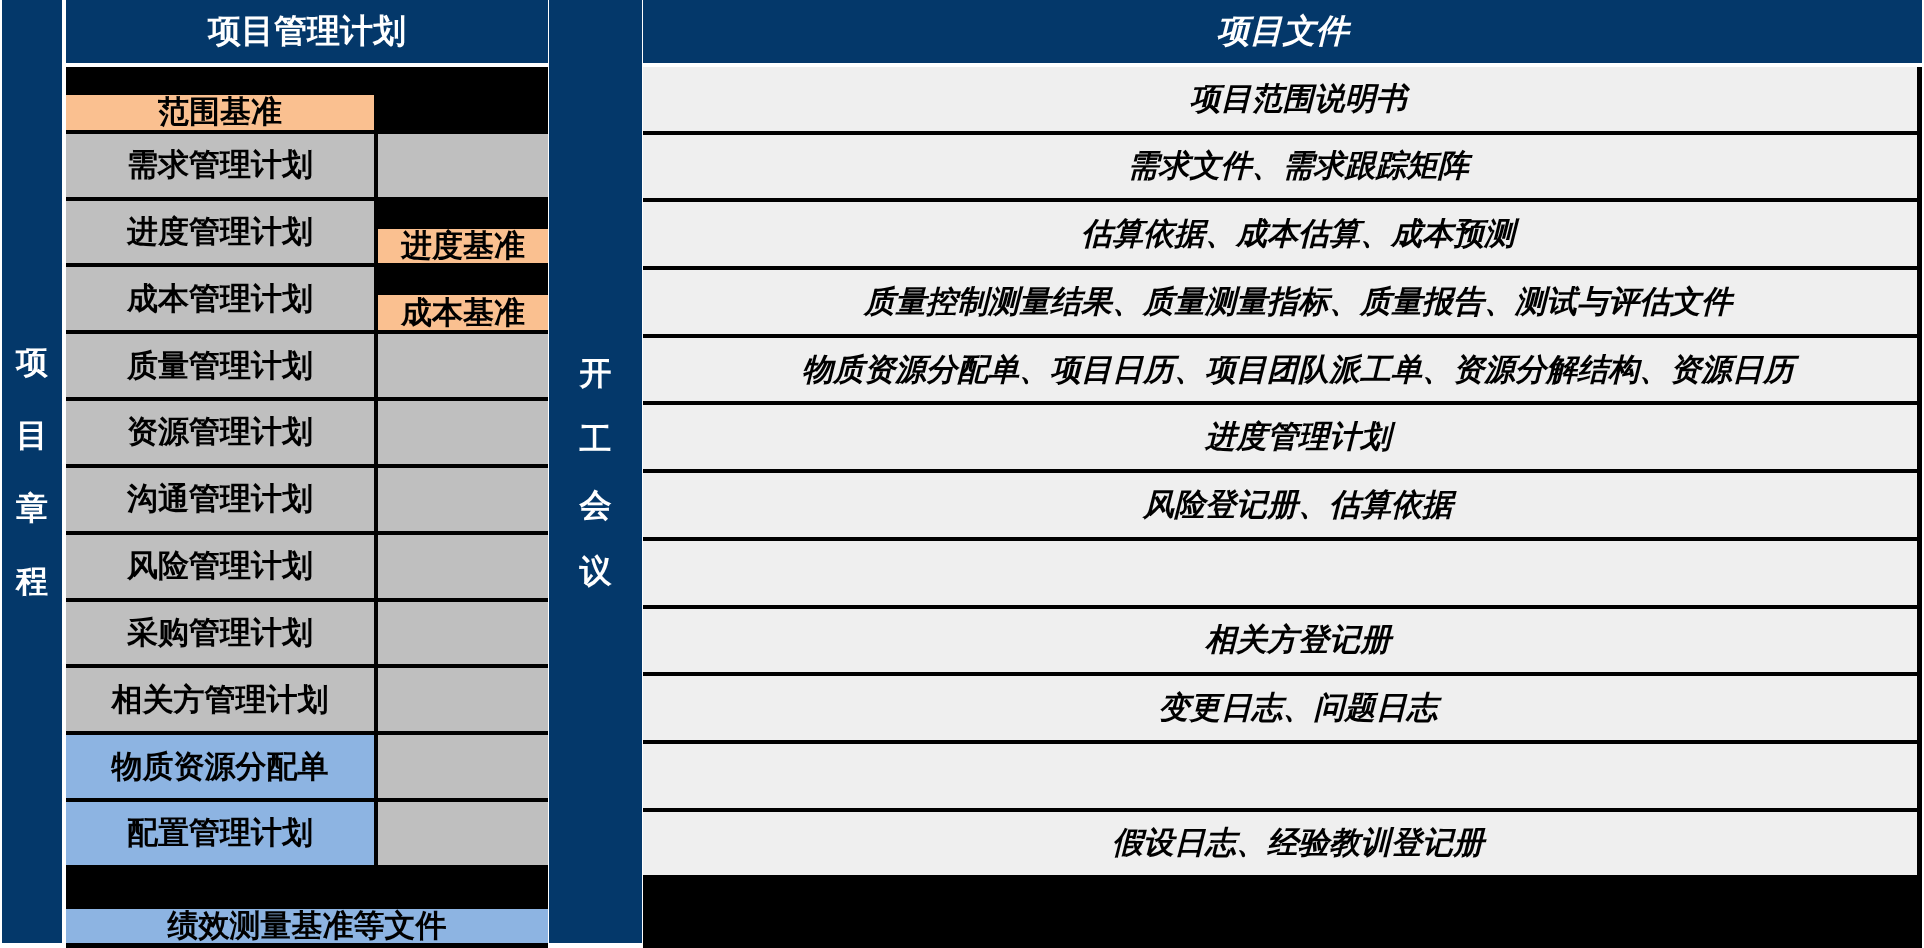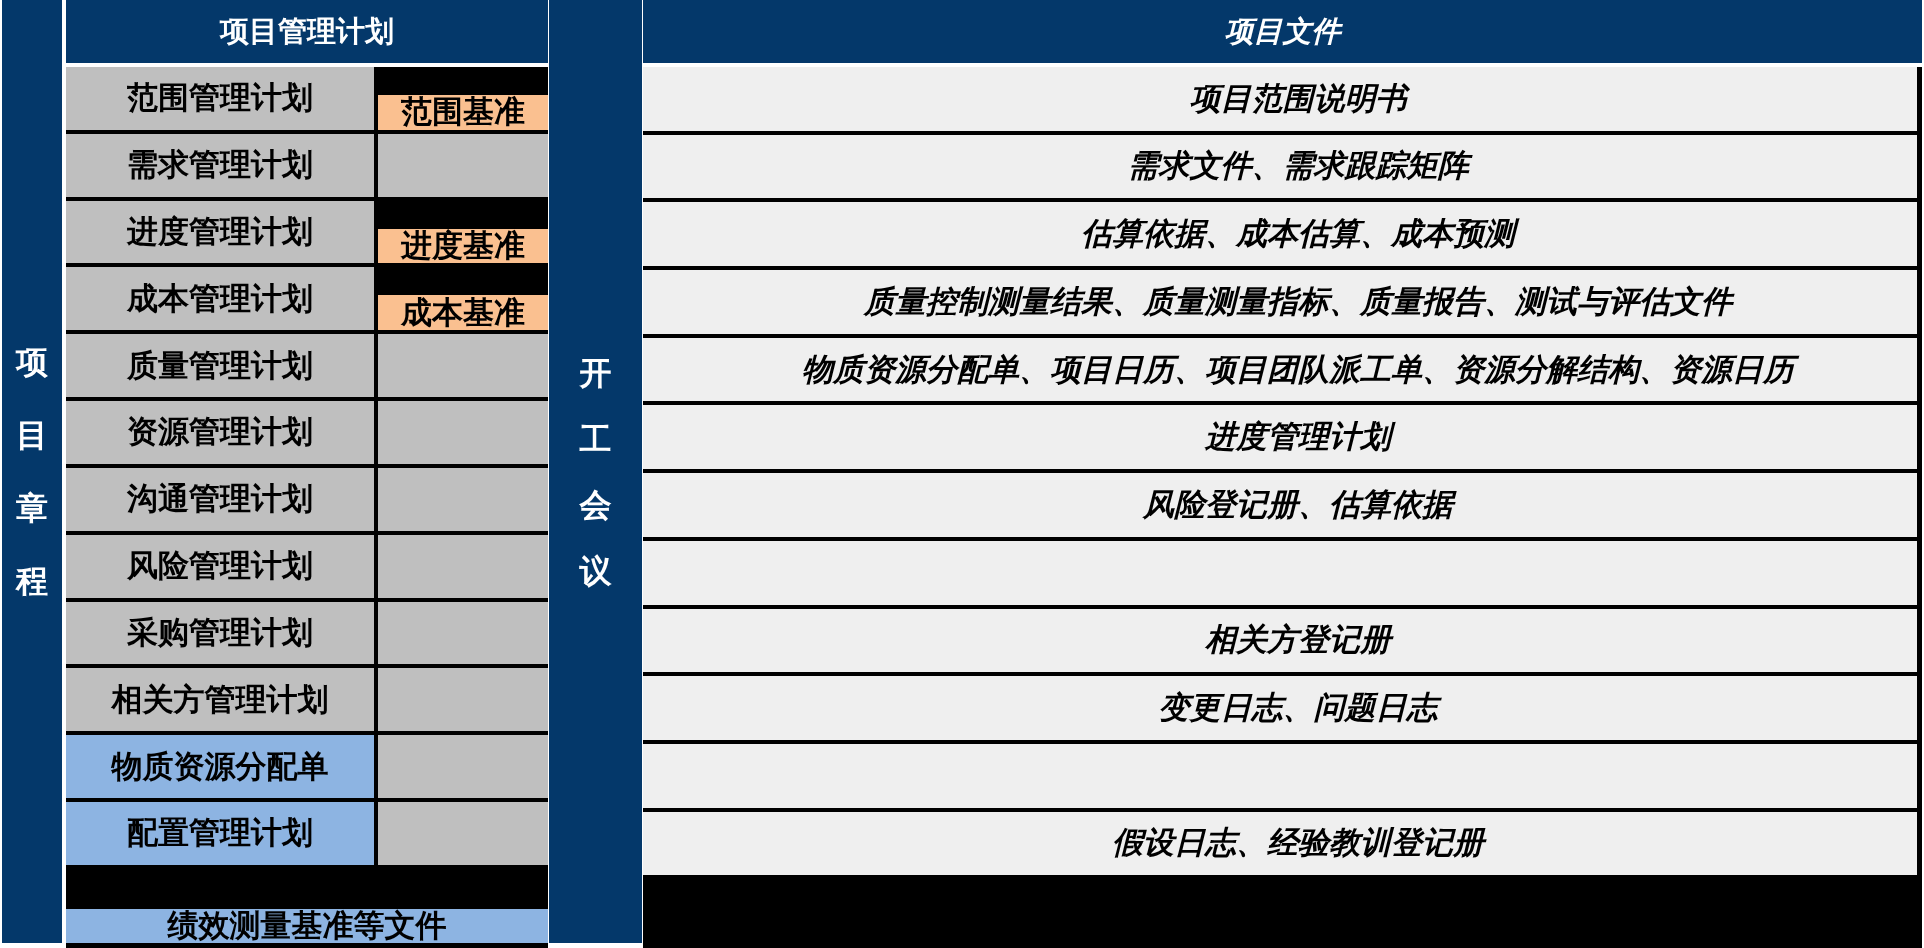--- a/index.html
+++ b/index.html
@@ -26,21 +26,21 @@
   }
   #left-bar{left:2px;width:60px;}
   #left-bar .vchar{line-height:73px;height:73px;}
   #mid-bar{left:549px;width:93px;}
   #mid-bar .vchar{line-height:66px;height:66px;}
   
   .table{position:absolute;top:0;}
   #plan-table{left:66px;width:482px;}
   #docs-table{left:643px;width:1279px;font-style:italic;}
   .thead{
-    height:63px;background:var(--c-navy);color:#fff;font-size:29px;
+    height:63px;background:var(--c-navy);color:#fff;font-size:33px;
     display:flex;align-items:center;justify-content:center;text-align:center;
   }
   .tbody{
     margin-top:4px;height:876px;background:var(--c-line);
     display:grid;grid-template-rows:repeat(13,1fr);row-gap:4px;
     border-bottom:5px solid var(--c-line);
     box-sizing:content-box;
   }
   #docs-body{border-right:5px solid var(--c-line);}
   .prow{display:grid;grid-template-columns:308px 170px;column-gap:4px;}
@@ -63,21 +63,20 @@
       <div class="vchar">项</div>
       <div class="vchar">目</div>
       <div class="vchar">章</div>
       <div class="vchar">程</div>
     </div>
 
   <div id="plan-table" class="table">
     <div class="thead">项目管理计划</div>
     <div class="tbody" id="plan-body">
         <div class="prow">
-          <div class="cell gray">范围管理计划</div>
           <div class="cell orange">范围基准</div>
         </div>
         <div class="prow">
           <div class="cell gray">需求管理计划</div>
           <div class="cell gray"></div>
         </div>
         <div class="prow">
           <div class="cell gray">进度管理计划</div>
           <div class="cell orange">进度基准</div>
         </div>

